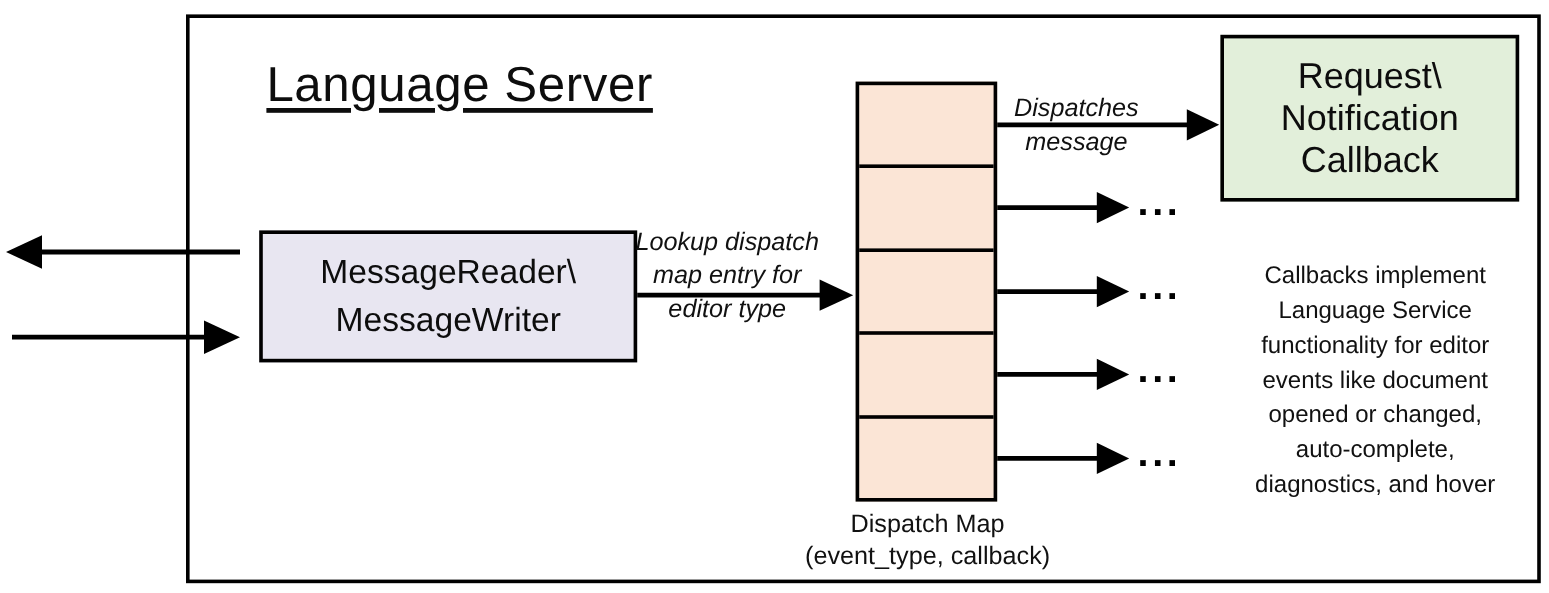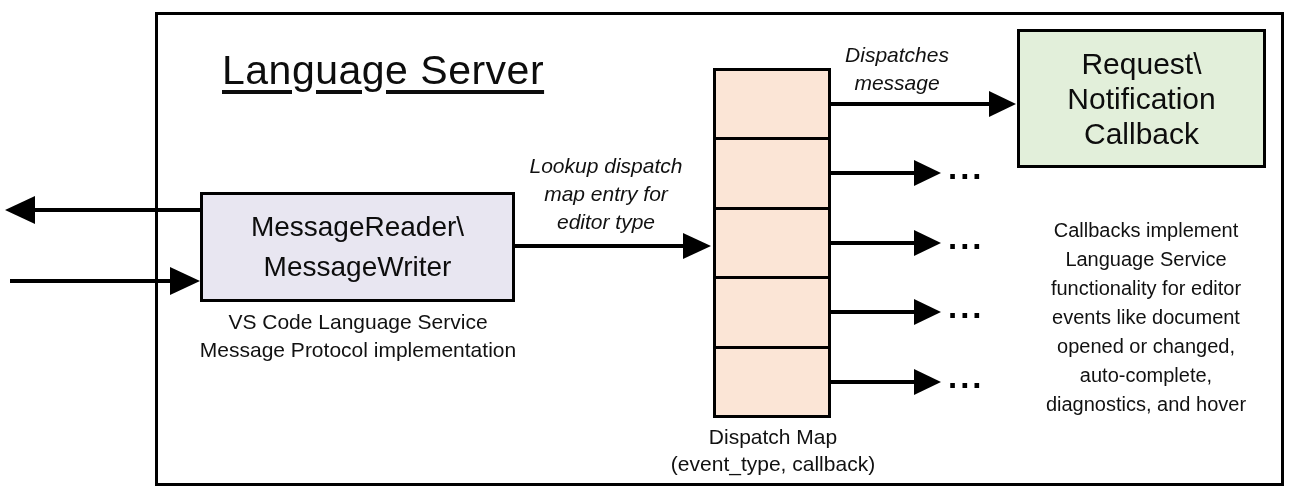--- a/index.html
+++ b/index.html
@@ -9,42 +9,42 @@
     width:1291px; height:494px;
     background:#ffffff;
     font-family:"Liberation Sans", "DejaVu Sans", sans-serif;
     color:#111111;
     overflow:hidden;
     padding-left:29px;
   }
   .abs { position:absolute; }
   .pre { white-space:pre-line; }
   .center { text-align:center; }
-  .italic { font-style:italic; }
+  .italic { font-style:italic;margin-top:36px; }
 
   .outer-box {
     left:155px; top:12px; width:1129px; height:474px;
     border:3px solid #000;
     background:transparent;
   }
   .title {
     left:222px; top:47px; width:420px;
     font-size:41px; letter-spacing:0.5px;
     text-decoration:underline;
     text-underline-offset:6px;
     color:#0d0d0d;
   }
   .overlay { position:absolute; left:0; top:0; width:1291px; height:494px; pointer-events:none; }
 
   .io-label {
     left:23px; top:216px; width:134px;
     font-size:21px; line-height:29px;
   }
   .msg-box {
-    left:200px; top:192px; width:315px; height:110px;
+    left:216px; top:192px; width:315px; height:110px;
     background:#e8e6f1; border:3px solid #000;
     display:flex; align-items:center; justify-content:center;
     font-size:28px; line-height:40px; color:#0d0d0d;
   }
   .msg-caption {
     left:177px; top:308px; width:362px;
     font-size:21px; line-height:28px;
   }
   .lookup-label {
     left:511px; top:152px; width:190px;
@@ -128,22 +128,20 @@
     <g stroke="#000" stroke-width="4" fill="#000">
       <circle cx="785" cy="382" r="10" stroke="none"></circle>
       <line x1="785" y1="382" x2="916" y2="382"></line>
       <polygon points="941,382 914,369 914,395" stroke="none"></polygon>
     </g>
   </svg>
 
 
   <div class="abs msg-box center pre">MessageReader\
 MessageWriter</div>
-  <div class="abs msg-caption center pre">VS Code Language Service
-Message Protocol implementation</div>
 
   <div class="abs lookup-label center italic pre">Lookup dispatch
 map entry for
 editor type</div>
 
   <div class="abs dispatch-map">
     <div class="dispatch-cell"></div>
     <div class="dispatch-cell"></div>
     <div class="dispatch-cell"></div>
     <div class="dispatch-cell"></div>

